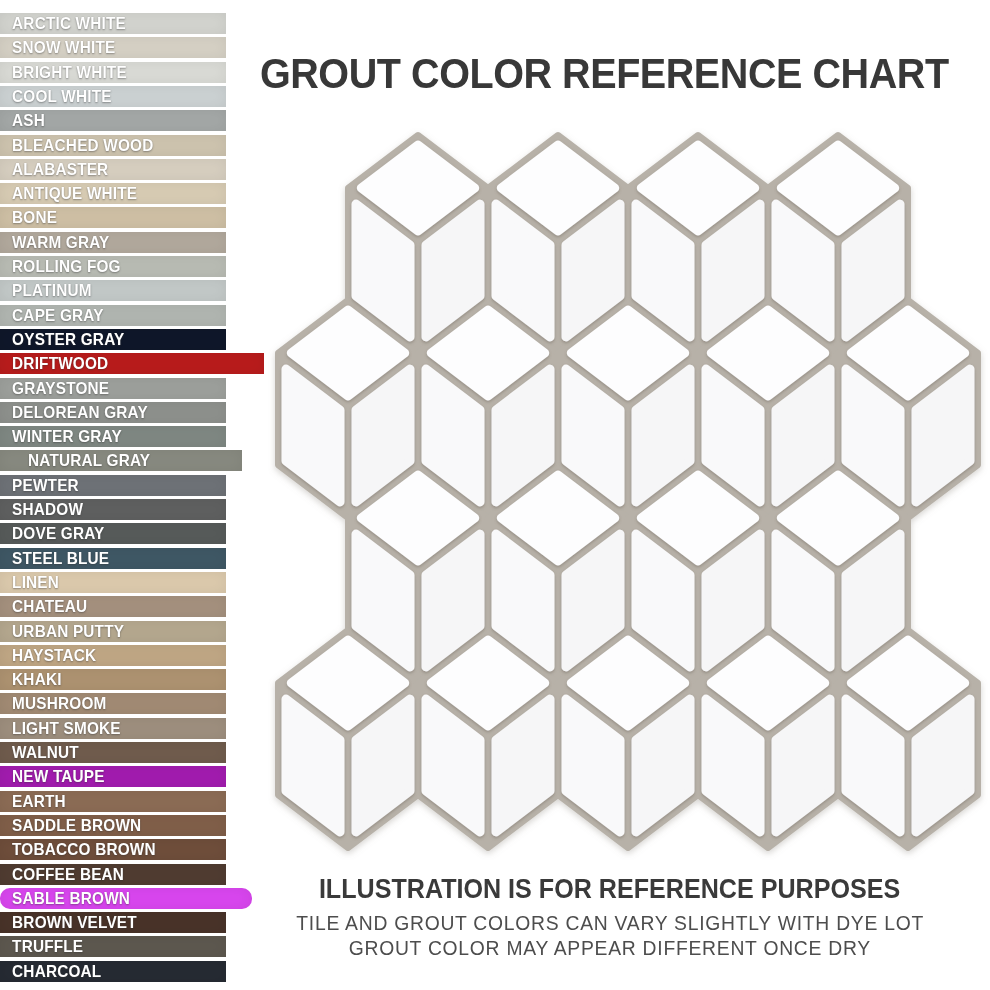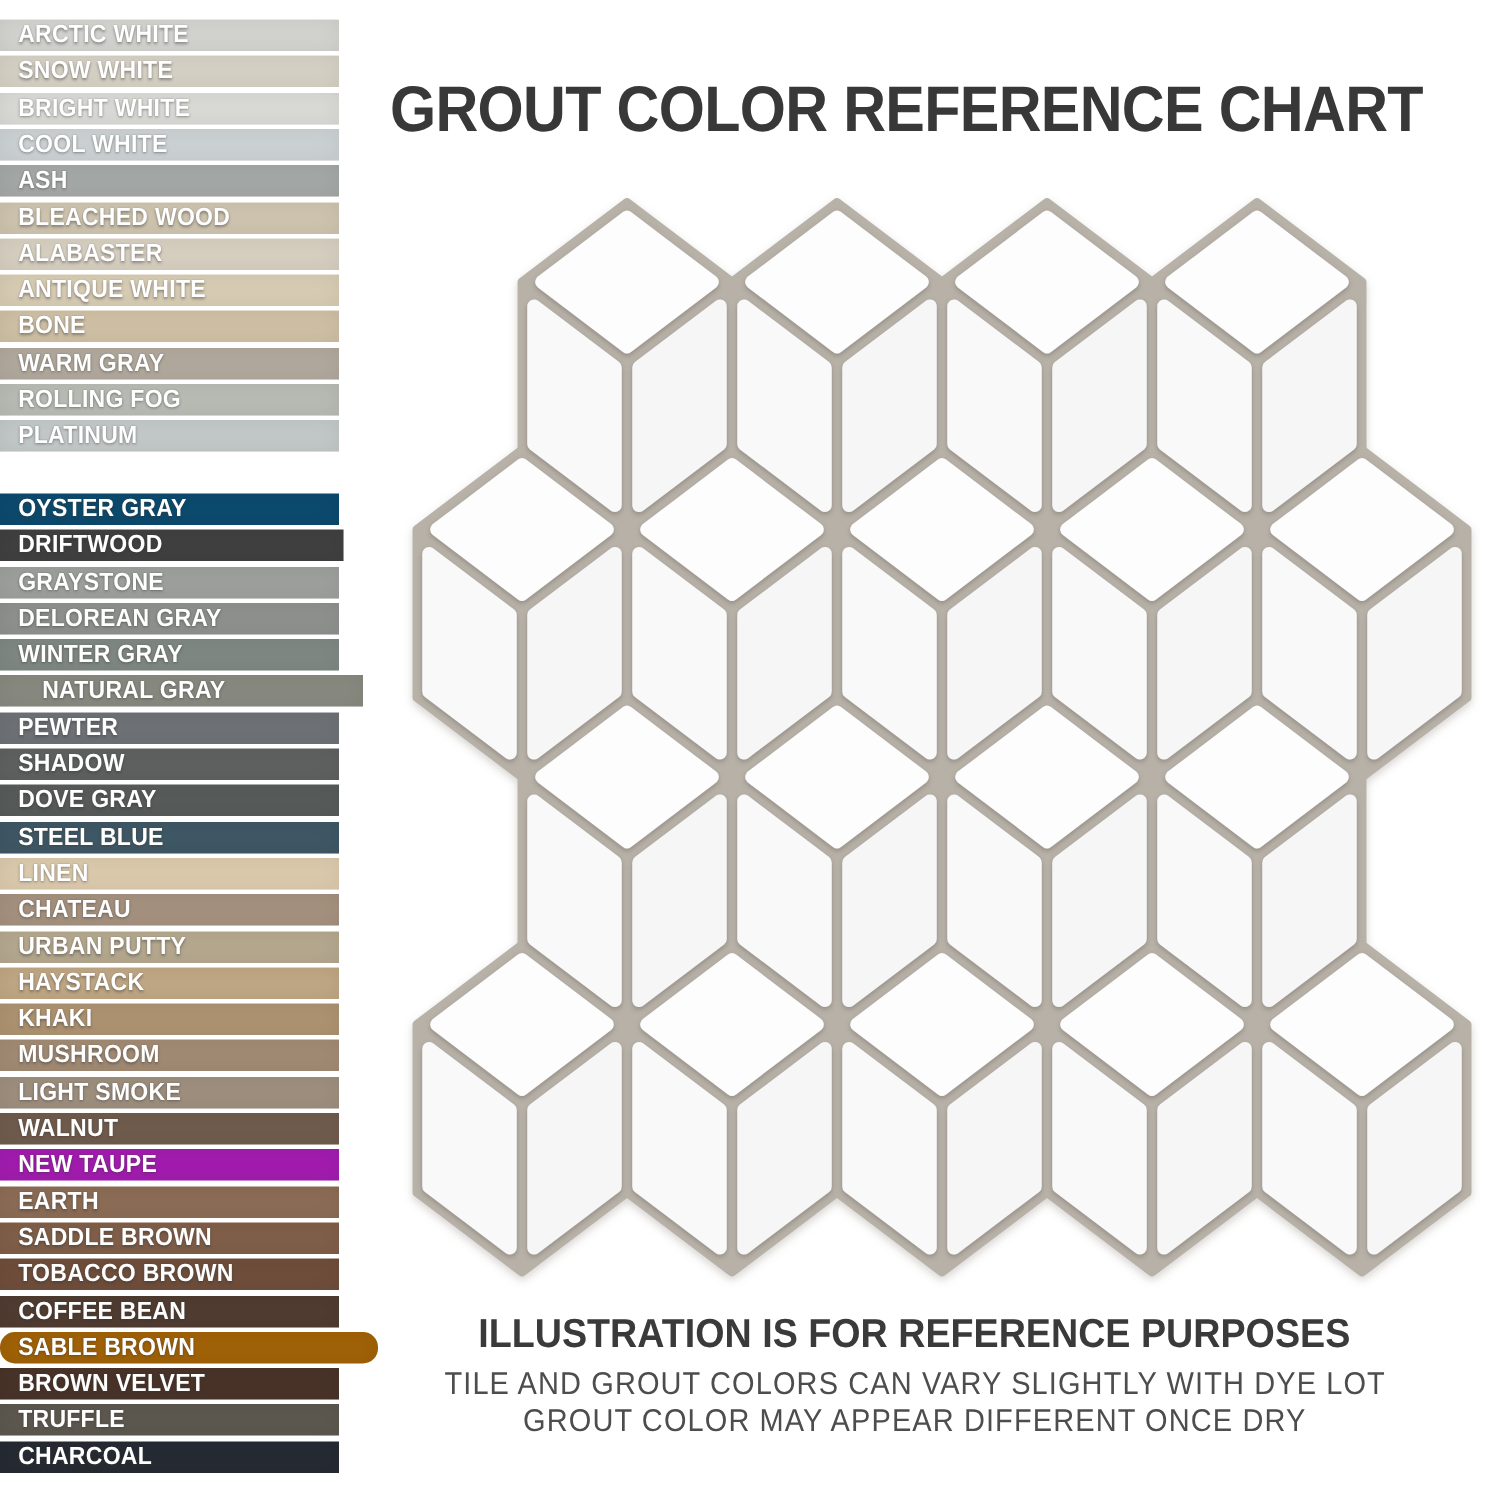--- a/index.html
+++ b/index.html
@@ -51,22 +51,23 @@
       <div class="swatch-row" style="top: 61.6px; height: 21px; width: 226px; background: rgb(218, 219, 214);"><span class="swatch-label">BRIGHT WHITE</span></div>
       <div class="swatch-row" style="top: 85.9px; height: 21px; width: 226px; background: rgb(204, 210, 211);"><span class="swatch-label">COOL WHITE</span></div>
       <div class="swatch-row" style="top: 110.2px; height: 21px; width: 226px; background: rgb(164, 168, 167);"><span class="swatch-label">ASH</span></div>
       <div class="swatch-row" style="top: 134.5px; height: 21px; width: 226px; background: rgb(206, 196, 175);"><span class="swatch-label">BLEACHED WOOD</span></div>
       <div class="swatch-row" style="top: 158.8px; height: 21px; width: 226px; background: rgb(215, 207, 192);"><span class="swatch-label">ALABASTER</span></div>
       <div class="swatch-row" style="top: 183.1px; height: 21px; width: 226px; background: rgb(216, 204, 180);"><span class="swatch-label">ANTIQUE WHITE</span></div>
       <div class="swatch-row" style="top: 207.4px; height: 21px; width: 226px; background: rgb(207, 192, 165);"><span class="swatch-label">BONE</span></div>
       <div class="swatch-row" style="top: 231.7px; height: 21px; width: 226px; background: rgb(178, 169, 157);"><span class="swatch-label">WARM GRAY</span></div>
       <div class="swatch-row" style="top: 256px; height: 21px; width: 226px; background: rgb(185, 188, 180);"><span class="swatch-label">ROLLING FOG</span></div>
       <div class="swatch-row" style="top: 280.3px; height: 21px; width: 226px; background: rgb(195, 201, 200);"><span class="swatch-label">PLATINUM</span></div>
-      <div class="swatch-row" style="top: 328.9px; height: 21px; width: 226px; background: #0c4a6e;"><span class="swatch-label">OYSTER GRAY</span></div>
-      <div class="swatch-row" style="top: 353.2px; height: 21px; width: 229px; background: #404040;"><span class="swatch-label">DRIFTWOOD</span></div>
+      <div class="swatch-row" style="top: 304.6px; height: 21px; width: 226px; background: rgb(177, 182, 177);"><span class="swatch-label">CAPE GRAY</span></div>
+      <div class="swatch-row" style="top: 328.9px; height: 21px; width: 226px; background: #0f172a;"><span class="swatch-label">OYSTER GRAY</span></div>
+      <div class="swatch-row" style="top: 353.2px; height: 21px; width: 264px; background: #b91c1c;"><span class="swatch-label">DRIFTWOOD</span></div>
       <div class="swatch-row" style="top: 401.8px; height: 21px; width: 226px; background: rgb(142, 145, 141);"><span class="swatch-label">DELOREAN GRAY</span></div>
       <div class="swatch-row" style="top: 377.5px; height: 21px; width: 226px; background: rgb(157, 160, 156);"><span class="swatch-label">GRAYSTONE</span></div>
       <div class="swatch-row" style="top: 426.1px; height: 21px; width: 226px; background: rgb(127, 136, 131);"><span class="swatch-label">WINTER GRAY</span></div>
       <div class="swatch-row" style="top: 450.4px; height: 21px; width: 226px; background: rgb(136, 138, 128); padding-left: 16px;"><span class="swatch-label">NATURAL GRAY</span></div>
       <div class="swatch-row" style="top: 474.7px; height: 21px; width: 226px; background: rgb(110, 114, 119);"><span class="swatch-label">PEWTER</span></div>
       <div class="swatch-row" style="top: 499px; height: 21px; width: 226px; background: rgb(95, 96, 96);"><span class="swatch-label">SHADOW</span></div>
       <div class="swatch-row" style="top: 523.3px; height: 21px; width: 226px; background: rgb(87, 91, 90);"><span class="swatch-label">DOVE GRAY</span></div>
       <div class="swatch-row" style="top: 571.9px; height: 21px; width: 226px; background: rgb(220, 202, 173);"><span class="swatch-label">LINEN</span></div>
       <div class="swatch-row" style="top: 547.6px; height: 21px; width: 226px; background: rgb(63, 88, 101);"><span class="swatch-label">STEEL BLUE</span></div>
       <div class="swatch-row" style="top: 596.2px; height: 21px; width: 226px; background: rgb(165, 145, 126);"><span class="swatch-label">CHATEAU</span></div>
@@ -74,21 +75,21 @@
       <div class="swatch-row" style="top: 644.8px; height: 21px; width: 226px; background: rgb(192, 167, 133);"><span class="swatch-label">HAYSTACK</span></div>
       <div class="swatch-row" style="top: 669.1px; height: 21px; width: 226px; background: rgb(174, 147, 113);"><span class="swatch-label">KHAKI</span></div>
       <div class="swatch-row" style="top: 693.4px; height: 21px; width: 226px; background: rgb(162, 139, 116);"><span class="swatch-label">MUSHROOM</span></div>
       <div class="swatch-row" style="top: 717.7px; height: 21px; width: 226px; background: rgb(158, 143, 126);"><span class="swatch-label">LIGHT SMOKE</span></div>
       <div class="swatch-row" style="top: 742px; height: 21px; width: 226px; background: rgb(112, 92, 77);"><span class="swatch-label">WALNUT</span></div>
       <div class="swatch-row" style="top: 766.3px; height: 21px; width: 226px; background: #a21caf;"><span class="swatch-label">NEW TAUPE</span></div>
       <div class="swatch-row" style="top: 790.6px; height: 21px; width: 226px; background: rgb(140, 108, 85);"><span class="swatch-label">EARTH</span></div>
       <div class="swatch-row" style="top: 814.9px; height: 21px; width: 226px; background: rgb(129, 95, 73);"><span class="swatch-label">SADDLE BROWN</span></div>
       <div class="swatch-row" style="top: 839.2px; height: 21px; width: 226px; background: rgb(111, 78, 59);"><span class="swatch-label">TOBACCO BROWN</span></div>
       <div class="swatch-row" style="top: 863.5px; height: 21px; width: 226px; background: rgb(80, 60, 49);"><span class="swatch-label">COFFEE BEAN</span></div>
-      <div class="swatch-row" style="top: 887.8px; height: 21px; width: 252px; background: #a16207; border-radius: 10px;"><span class="swatch-label">SABLE BROWN</span></div>
+      <div class="swatch-row" style="top: 887.8px; height: 21px; width: 252px; background: #d946ef; border-radius: 10px;"><span class="swatch-label">SABLE BROWN</span></div>
       <div class="swatch-row" style="top: 912.1px; height: 21px; width: 226px; background: rgb(73, 51, 41);"><span class="swatch-label">BROWN VELVET</span></div>
       <div class="swatch-row" style="top: 936.4px; height: 21px; width: 226px; background: rgb(93, 88, 79);"><span class="swatch-label">TRUFFLE</span></div>
       <div class="swatch-row" style="top: 960.7px; height: 21px; width: 226px; background: rgb(38, 43, 51);"><span class="swatch-label">CHARCOAL</span></div>
     </div>
 
   <svg class="mosaic-svg" width="990" height="990" viewBox="0 0 990 990">
     <defs>
       <filter id="tileShadow" x="-30%" y="-30%" width="160%" height="160%">
         <feDropShadow dx="0" dy="1.6" stdDeviation="1.6" flood-color="#6b6457" flood-opacity="0.45"></feDropShadow>
       </filter>

